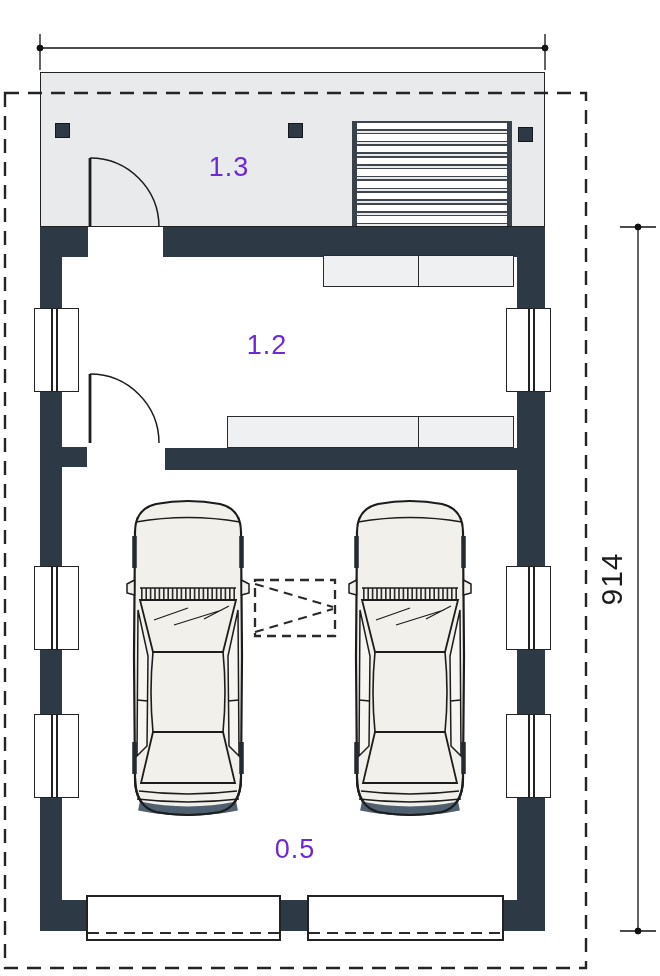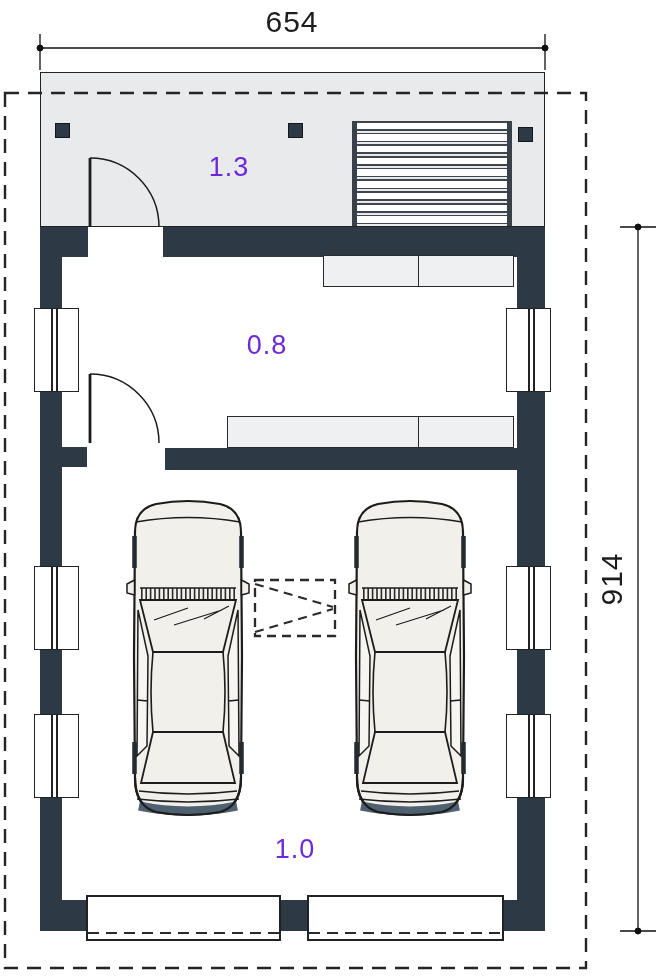--- a/index.html
+++ b/index.html
@@ -162,20 +162,19 @@
         <circle cx="545" cy="48" r="3"></circle>
     </g>
     <g stroke="#111" fill="#111">
       <path d="M638,227 V931" stroke-width="1.3"></path>
       <path d="M620,227 H656 M620,931 H656" stroke-width="1.3"></path>
       <circle cx="638" cy="227" r="3"></circle>
         <circle cx="638" cy="931" r="3"></circle>
     </g>
   </svg>
 
-  <div class="dim-label" style="left:232px;top:4px;width:120px;height:36px;">654</div>
   <div class="dim-label vertical" style="left:581px;top:561px;width:62px;height:36px;">914</div>
 
   <div class="room-label" style="left:189px;top:152px;">1.3</div>
-  <div class="room-label" style="left:227px;top:330px;">0.8</div>
-  <div class="room-label" style="left:255px;top:834px;">1.0</div>
+  <div class="room-label" style="left:227px;top:330px;">1.2</div>
+  <div class="room-label" style="left:255px;top:834px;">0.5</div>
 
 </div>
 
 </body></html>

